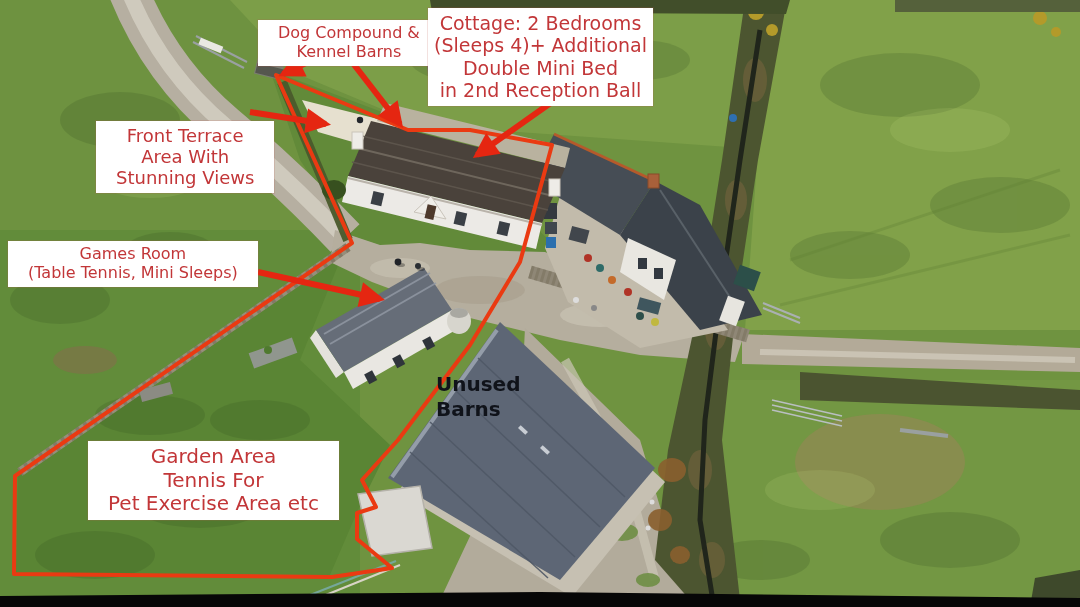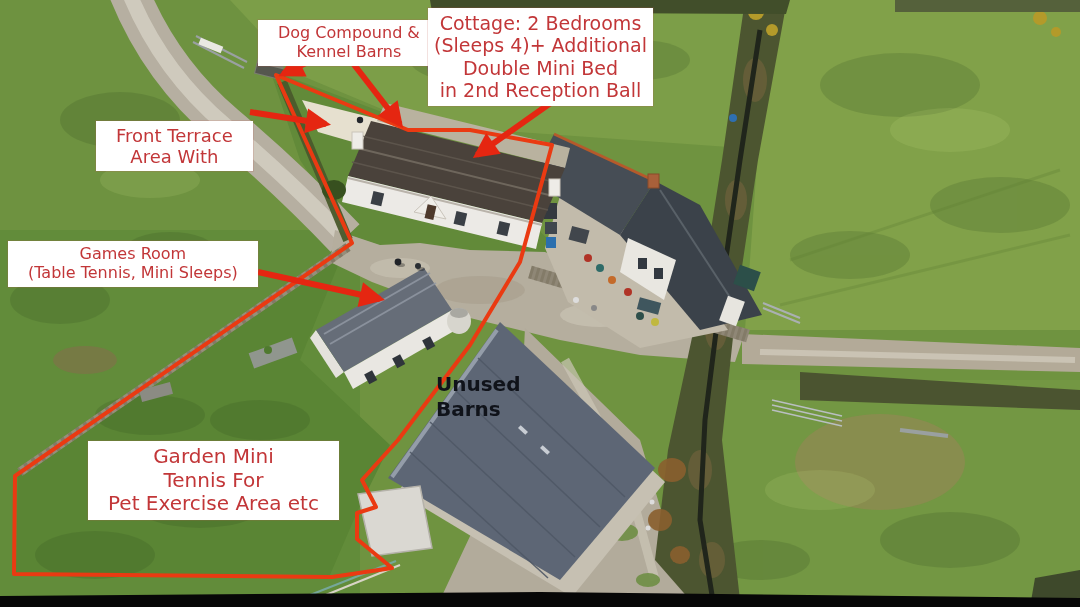--- a/index.html
+++ b/index.html
@@ -276,29 +276,30 @@
 <div class="label lbl-cottage">
   <span>Cottage: 2 Bedrooms</span>
   <span>(Sleeps 4)+ Additional</span>
   <span>Double Mini Bed</span>
   <span>in 2nd Reception Ball</span>
 </div>
 
 <div class="label lbl-terrace">
   <span>Front Terrace</span>
   <span>Area With</span>
+  <span>Stunning Views</span>
 </div>
 
 <div class="label lbl-games">
   <span>Games Room</span>
   <span>(Table Tennis, Mini Sleeps)</span>
 </div>
 
 <div class="label lbl-garden">
-  <span>Garden Mini</span>
+  <span>Garden Area</span>
   <span>Tennis For</span>
   <span>Pet Exercise Area etc</span>
 </div>
 
 <div class="lbl-barns">
   <span>Unused</span>
   <span>Barns</span>
 </div>
 
 </div>

